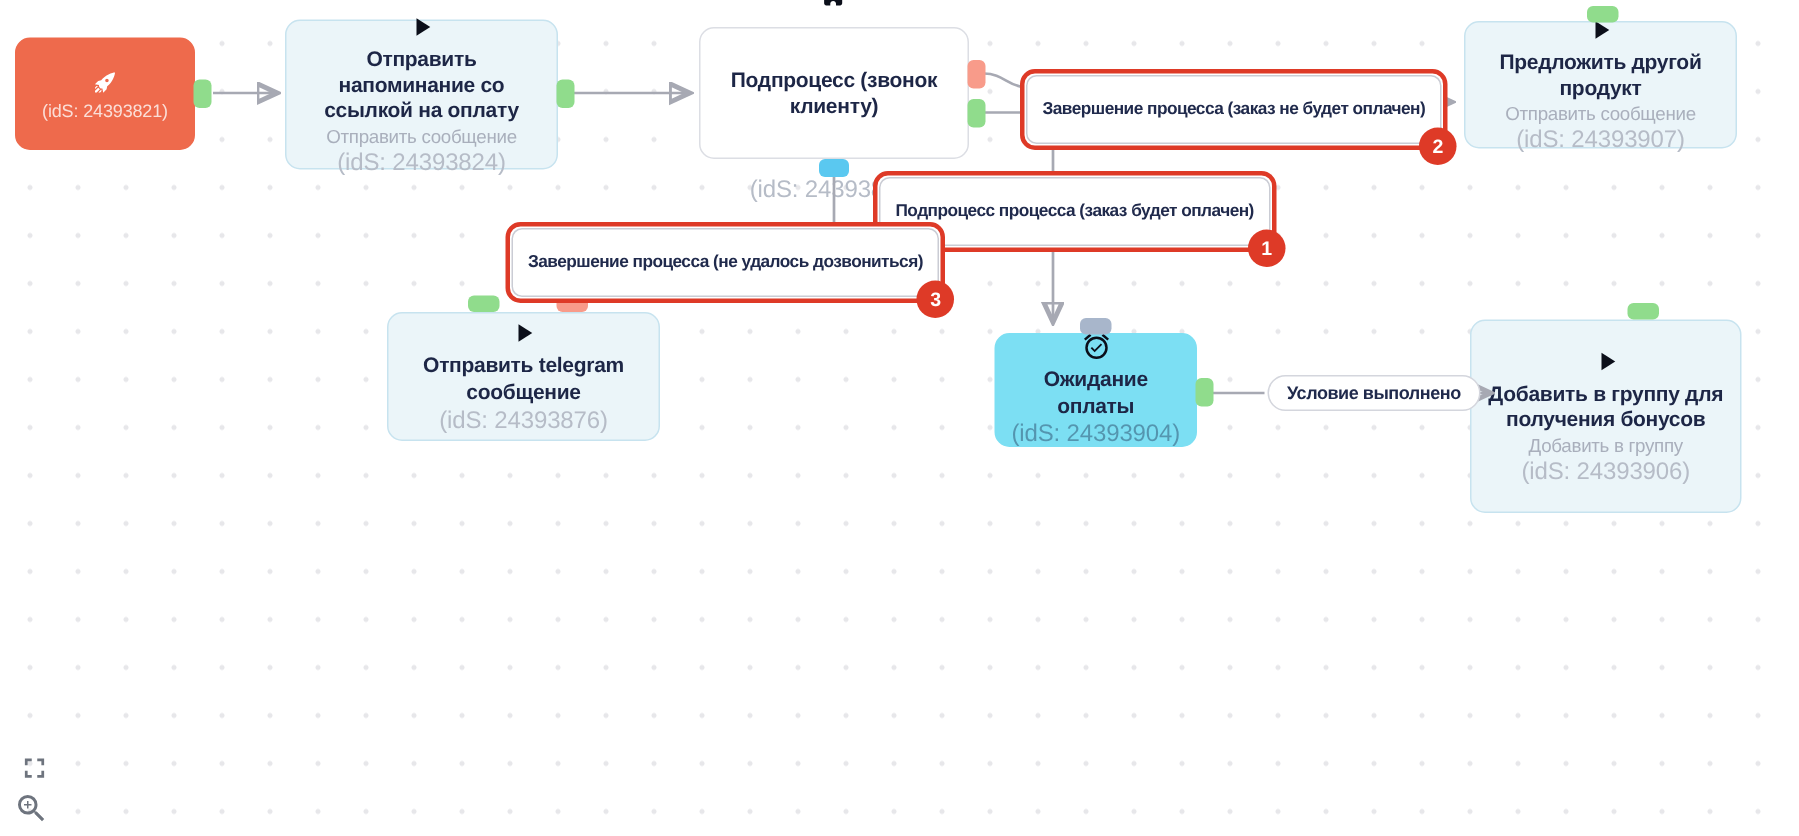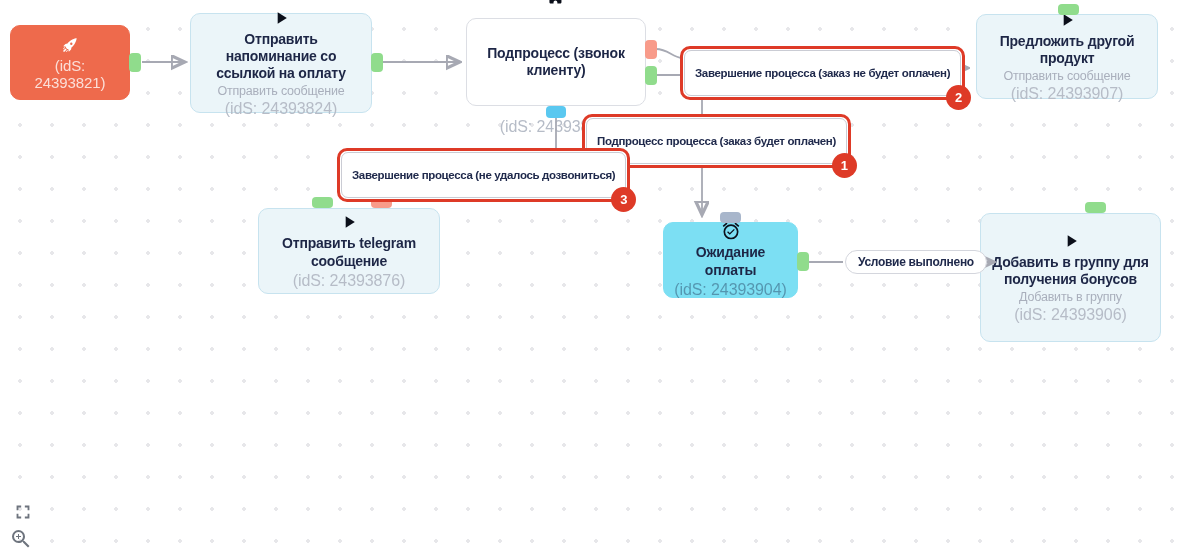--- a/index.html
+++ b/index.html
@@ -22,21 +22,21 @@
     display:flex;flex-direction:column;align-items:center;justify-content:center;
     text-align:center;padding:6px 10px;gap:2px;
   }
   .node .title{font-weight:bold;font-size:14px;line-height:1.22;color:#1d2646;letter-spacing:-0.2px;}
   .node .subtitle{font-size:12.5px;color:#a9afbc;letter-spacing:-0.2px;}
   .node .meta{font-size:16px;color:#b6bcc7;letter-spacing:-0.1px;}
   .node.pale{background:#ebf5f9;border:1px solid #c7e3ef;}
   .node.white{background:#ffffff;border:1px solid #dcdee4;}
   .node.orange{background:#ee6a4c;border:1px solid #ee6a4c;}
   .node.orange .title{color:#ffffff;font-size:14px;}
-  .node.orange .meta{color:rgba(255,255,255,0.78);font-size:15px;}
+  .node.orange .meta{color:rgba(255,255,255,0.78);font-size:12px;}
   .node.cyan{background:#7cdff3;border:1px solid #7cdff3;}
   .node.cyan .meta{color:rgba(29,48,80,0.42);}
   .node .nicon{display:flex;align-items:center;justify-content:center;margin-bottom:1px;}
   
   #node-start{left:10px;top:25px;width:120px;height:75px;}
   #node-reminder{left:190px;top:13px;width:182px;height:100px;}
   #node-subprocess{left:466px;top:18px;width:180px;height:88px;gap:39px;}
   #node-offer{left:976px;top:14px;width:182px;height:85px;}
   #node-telegram{left:258px;top:208px;width:182px;height:86px;}
   #node-wait{left:663px;top:222px;width:135px;height:76px;}

